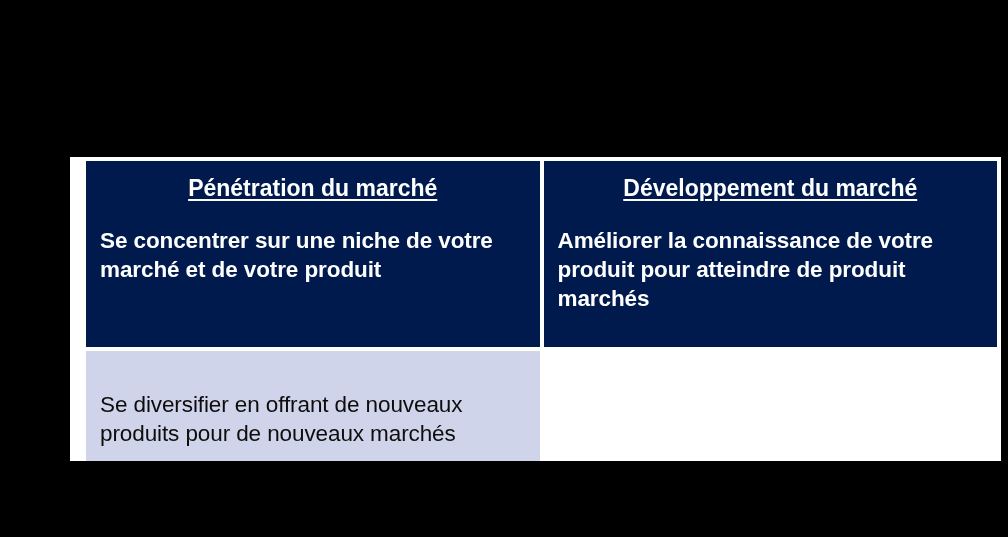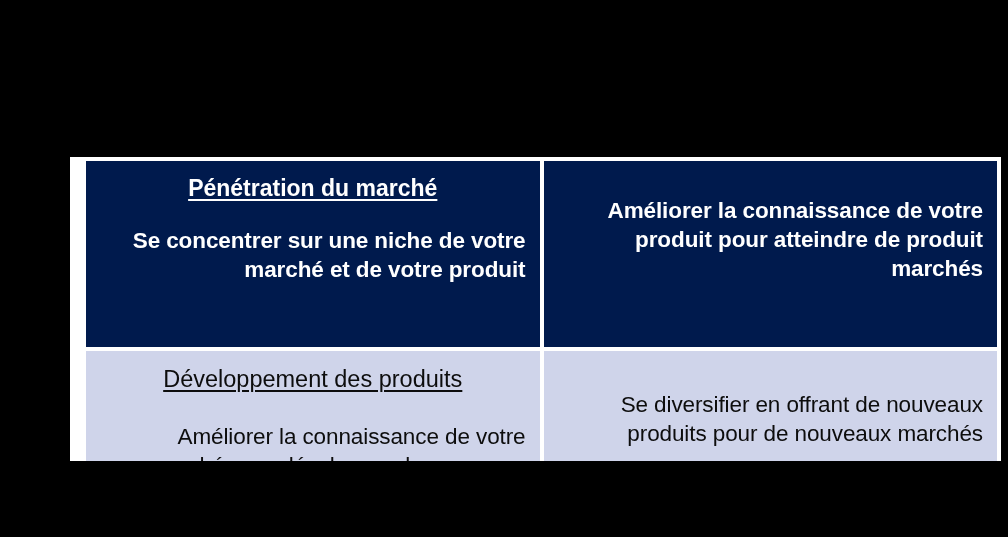--- a/index.html
+++ b/index.html
@@ -74,21 +74,21 @@
   }
 
   .lav .cell-title {
     font-size: 23.5px;
     font-weight: 400;
     margin-top: 5px;
     text-decoration-thickness: 1.5px;
   }
 
   .cell-body {
-    text-align: right;
+    text-align: left;
     line-height: 1.28;
   }
 
   .navy .cell-body {
     font-size: 22.5px;
     font-weight: 700;
     margin-top: 26px;
     letter-spacing: -0.1px;
   }
 
@@ -105,26 +105,23 @@
 <div id="canvas">
 
   <div id="matrix">
 
     <div class="cell navy">
       <div class="cell-title">Pénétration du marché</div>
       <div class="cell-body">Se concentrer sur une niche de votre marché et de votre produit</div>
     </div>
 
     <div class="cell navy">
+      <div class="cell-title">Développement du marché</div>
       <div class="cell-body">Améliorer la connaissance de votre produit pour atteindre de produit marchés</div>
     </div>
 
-    <div class="cell lav">
-      <div class="cell-title">Développement des produits</div>
-      <div class="cell-body">Améliorer la connaissance de votre marché pour développer de nouveaux produits</div>
-    </div>
 
     <div class="cell lav">
       <div class="cell-body">Se diversifier en offrant de nouveaux produits pour de nouveaux marchés</div>
     </div>
 
   </div>
 </div>
 
 </body></html>

